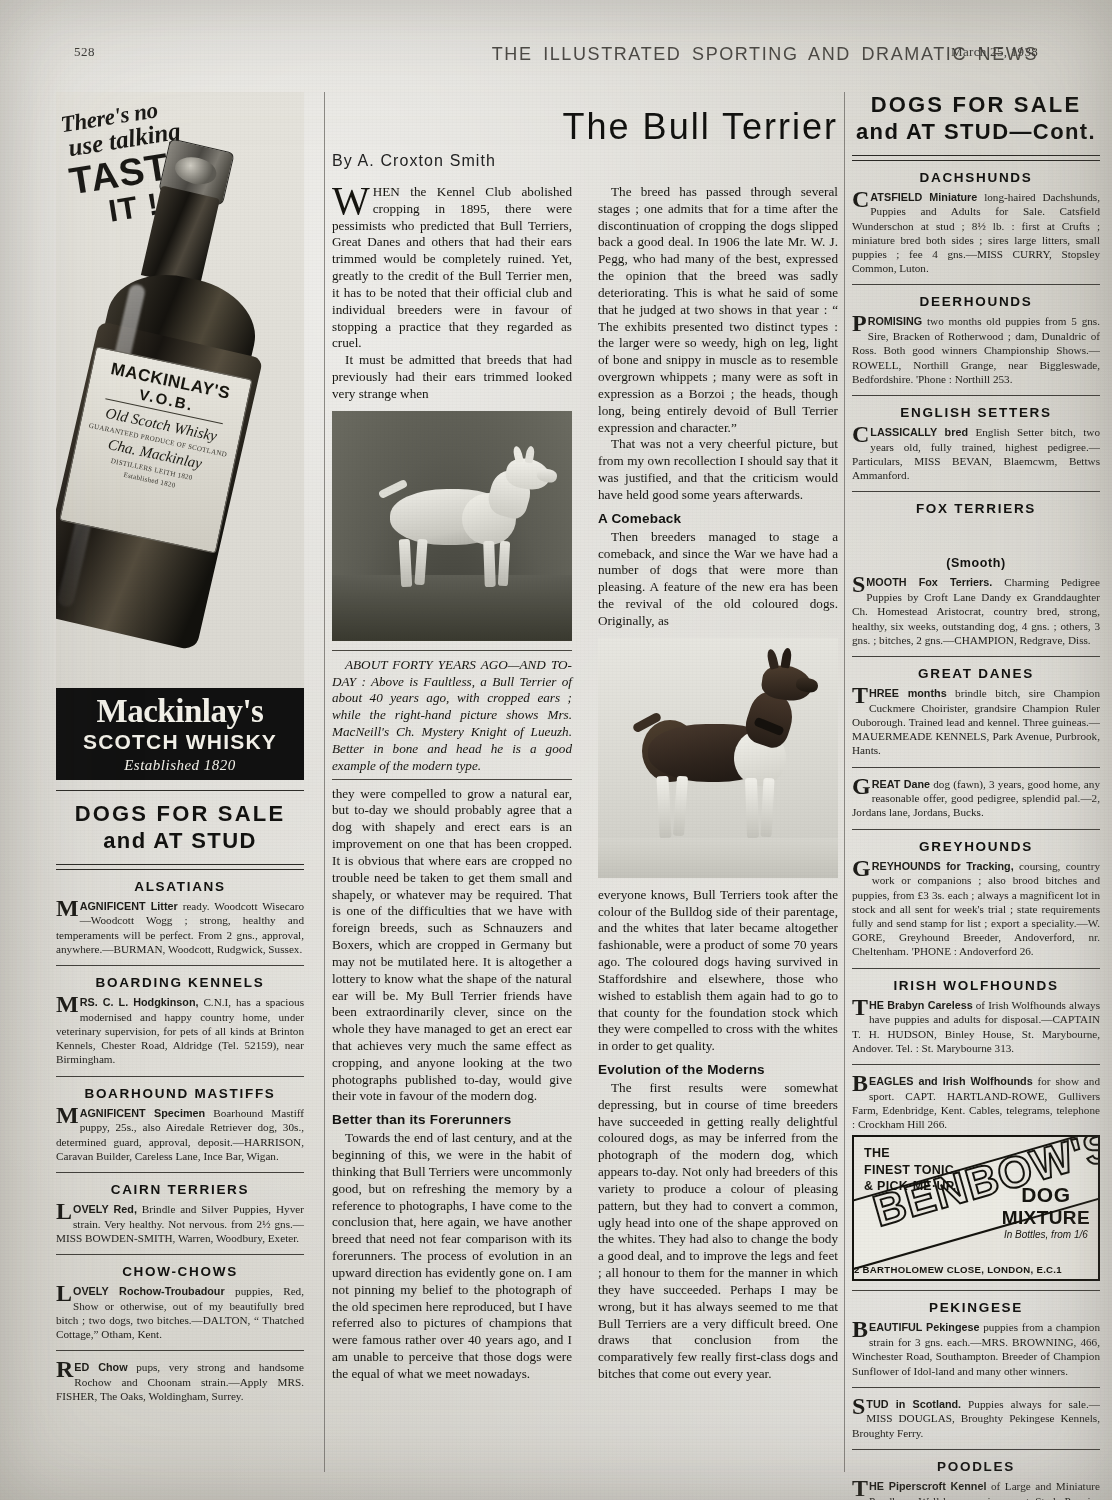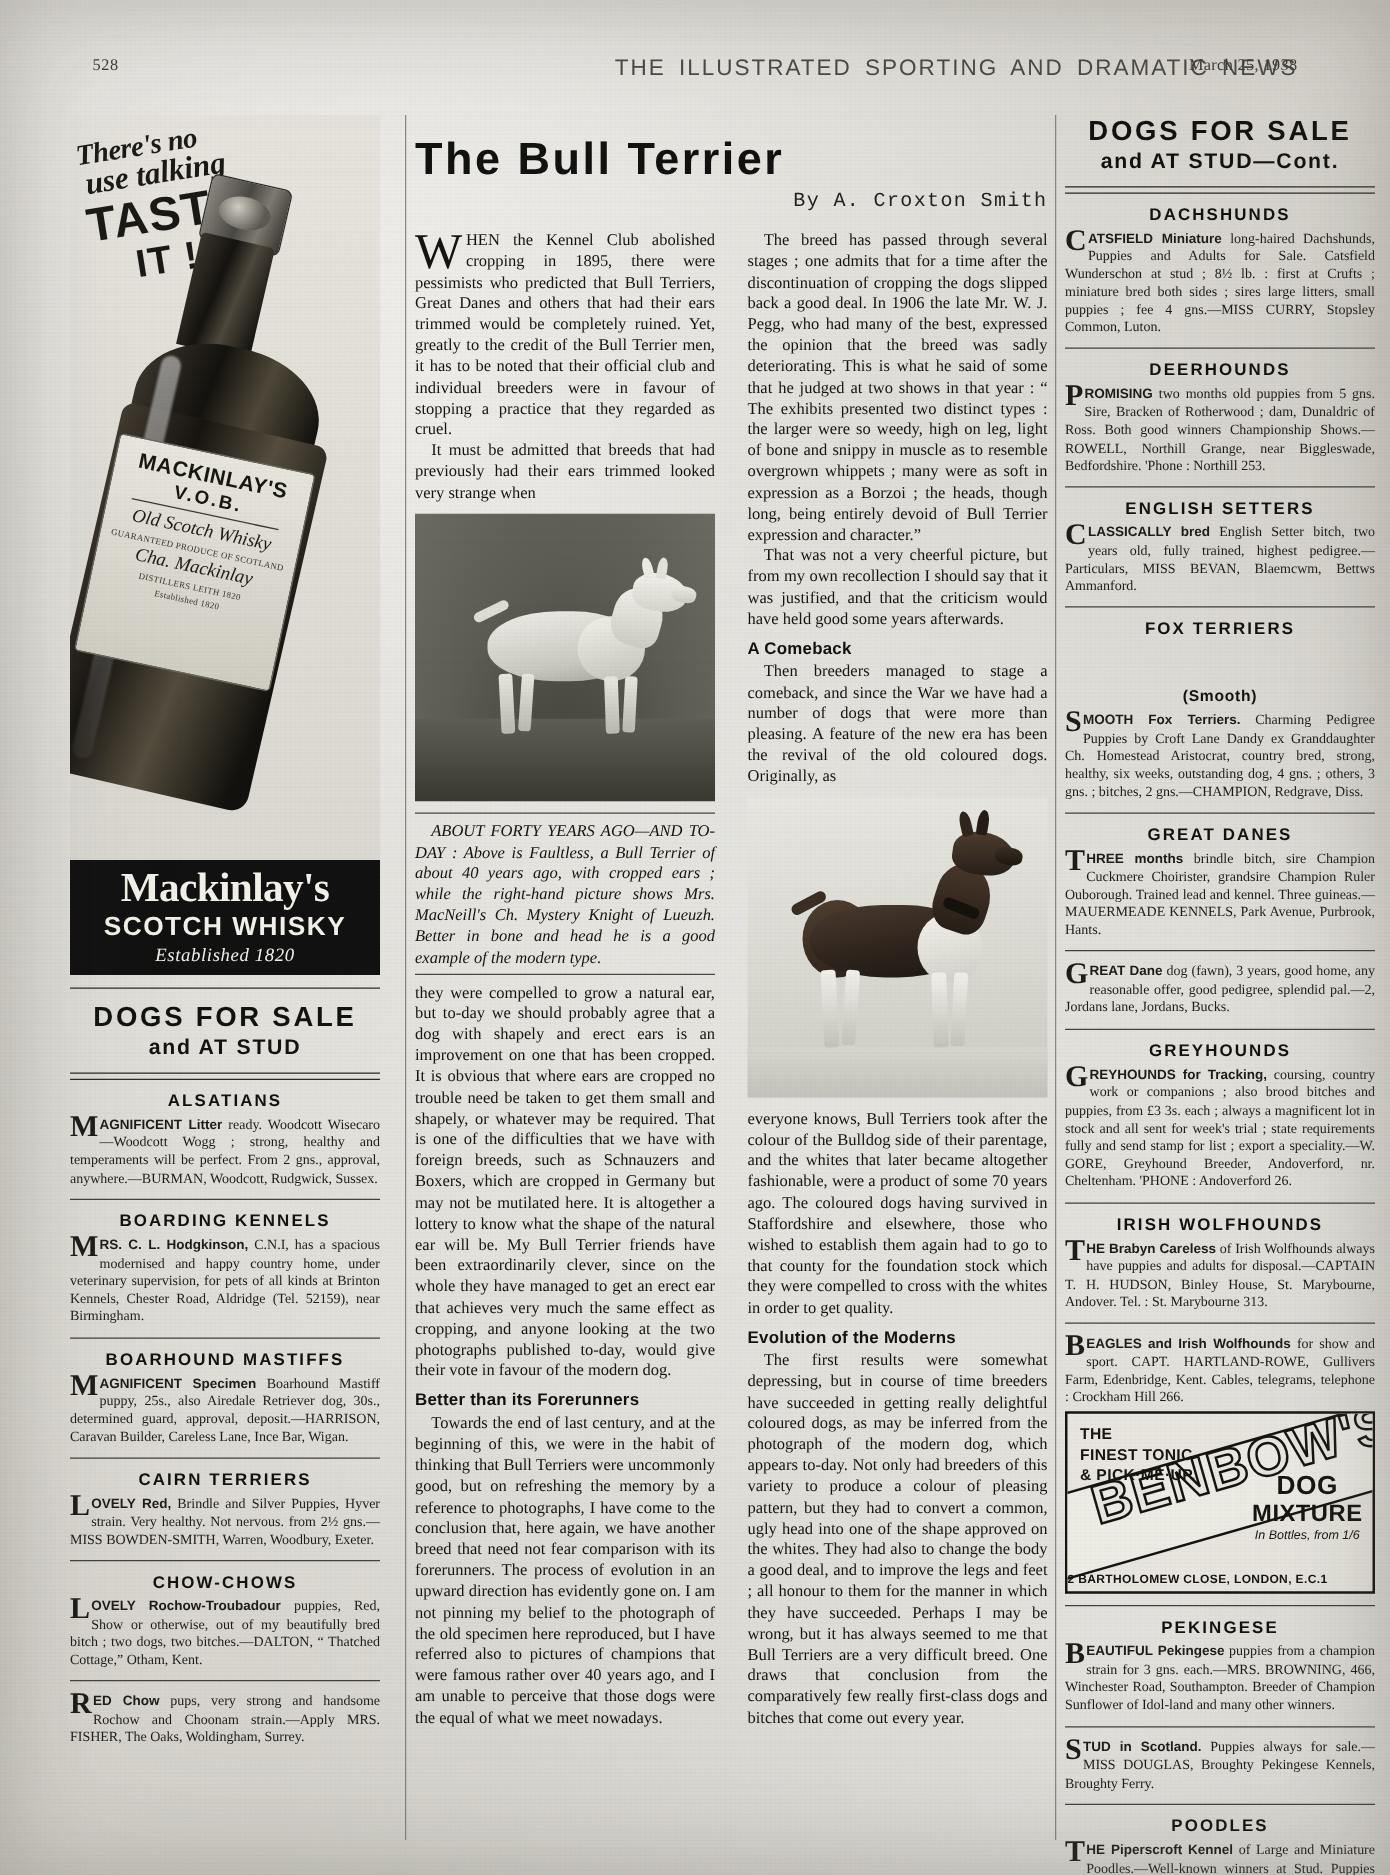--- a/index.html
+++ b/index.html
@@ -156,21 +156,21 @@
 
   
   .dblrule{height:4px;border-top:1.6px solid #2a2925;border-bottom:1px solid #2a2925;margin:9px 0 9px;}
   .hr-thin{height:1px;background:#43413c;margin:9px 0;}
   .hr-med{height:1px;background:#2e2d29;margin:10px 0;}
 
   .sale-head{
     text-align:center;font-family:"Liberation Sans",sans-serif;font-weight:700;
     font-size:22px;letter-spacing:2.2px;line-height:1.22;color:#121210;
   }
-  .sale-head .l2{font-size:17px;letter-spacing:1.4px;}
+  .sale-head .l2{font-size:22px;letter-spacing:1.4px;}
   .cat{
     text-align:center;font-family:"Liberation Sans",sans-serif;font-weight:700;
     font-size:13.5px;letter-spacing:1.7px;color:#121210;margin:4px 0 5px;
   }
   .cat .sub{display:block;font-size:12.5px;letter-spacing:.6px;font-weight:700;margin-top:40px;}
 
   .ad{
     font-family:"Liberation Serif",serif;font-size:11.2px;line-height:1.27;
     text-align:justify;color:#1d1c18;margin:0 0 2px;
     text-indent:0;
@@ -180,25 +180,25 @@
     font-family:"Liberation Serif",serif;
   }
   .ad b{font-family:"Liberation Sans",sans-serif;font-size:10.8px;font-weight:700;}
 
   
   .kicker{
     font-family:"Liberation Sans",sans-serif;font-size:16.5px;letter-spacing:1.1px;
     color:#2b2a26;padding-bottom:5px;border-bottom:1px solid #55534d;width:352px;
   }
   .headline{
-    text-align:left;font-family:"Liberation Sans",sans-serif;font-weight:700;
+    text-align:right;font-family:"Liberation Sans",sans-serif;font-weight:400;
     font-size:36px;letter-spacing:2px;color:#121210;margin:14px 0 4px;
   }
   .byline{
-    text-align:right;font-family:Liberation Mono, monospace;font-size:16px;
+    text-align:left;font-family:Liberation Sans, sans-serif;font-size:16px;
     letter-spacing:1.1px;color:#222;margin-bottom:14px;
   }
   .artcols{position:relative;}
   .acol{position:absolute;top:0;width:240px;}
   .acol.left{left:0;}
   .acol.right{left:266px;}
   .body p{
     font-family:"Liberation Serif",serif;font-size:13.2px;line-height:1.275;
     text-align:justify;margin:0;text-indent:13px;color:#15140f;
   }

